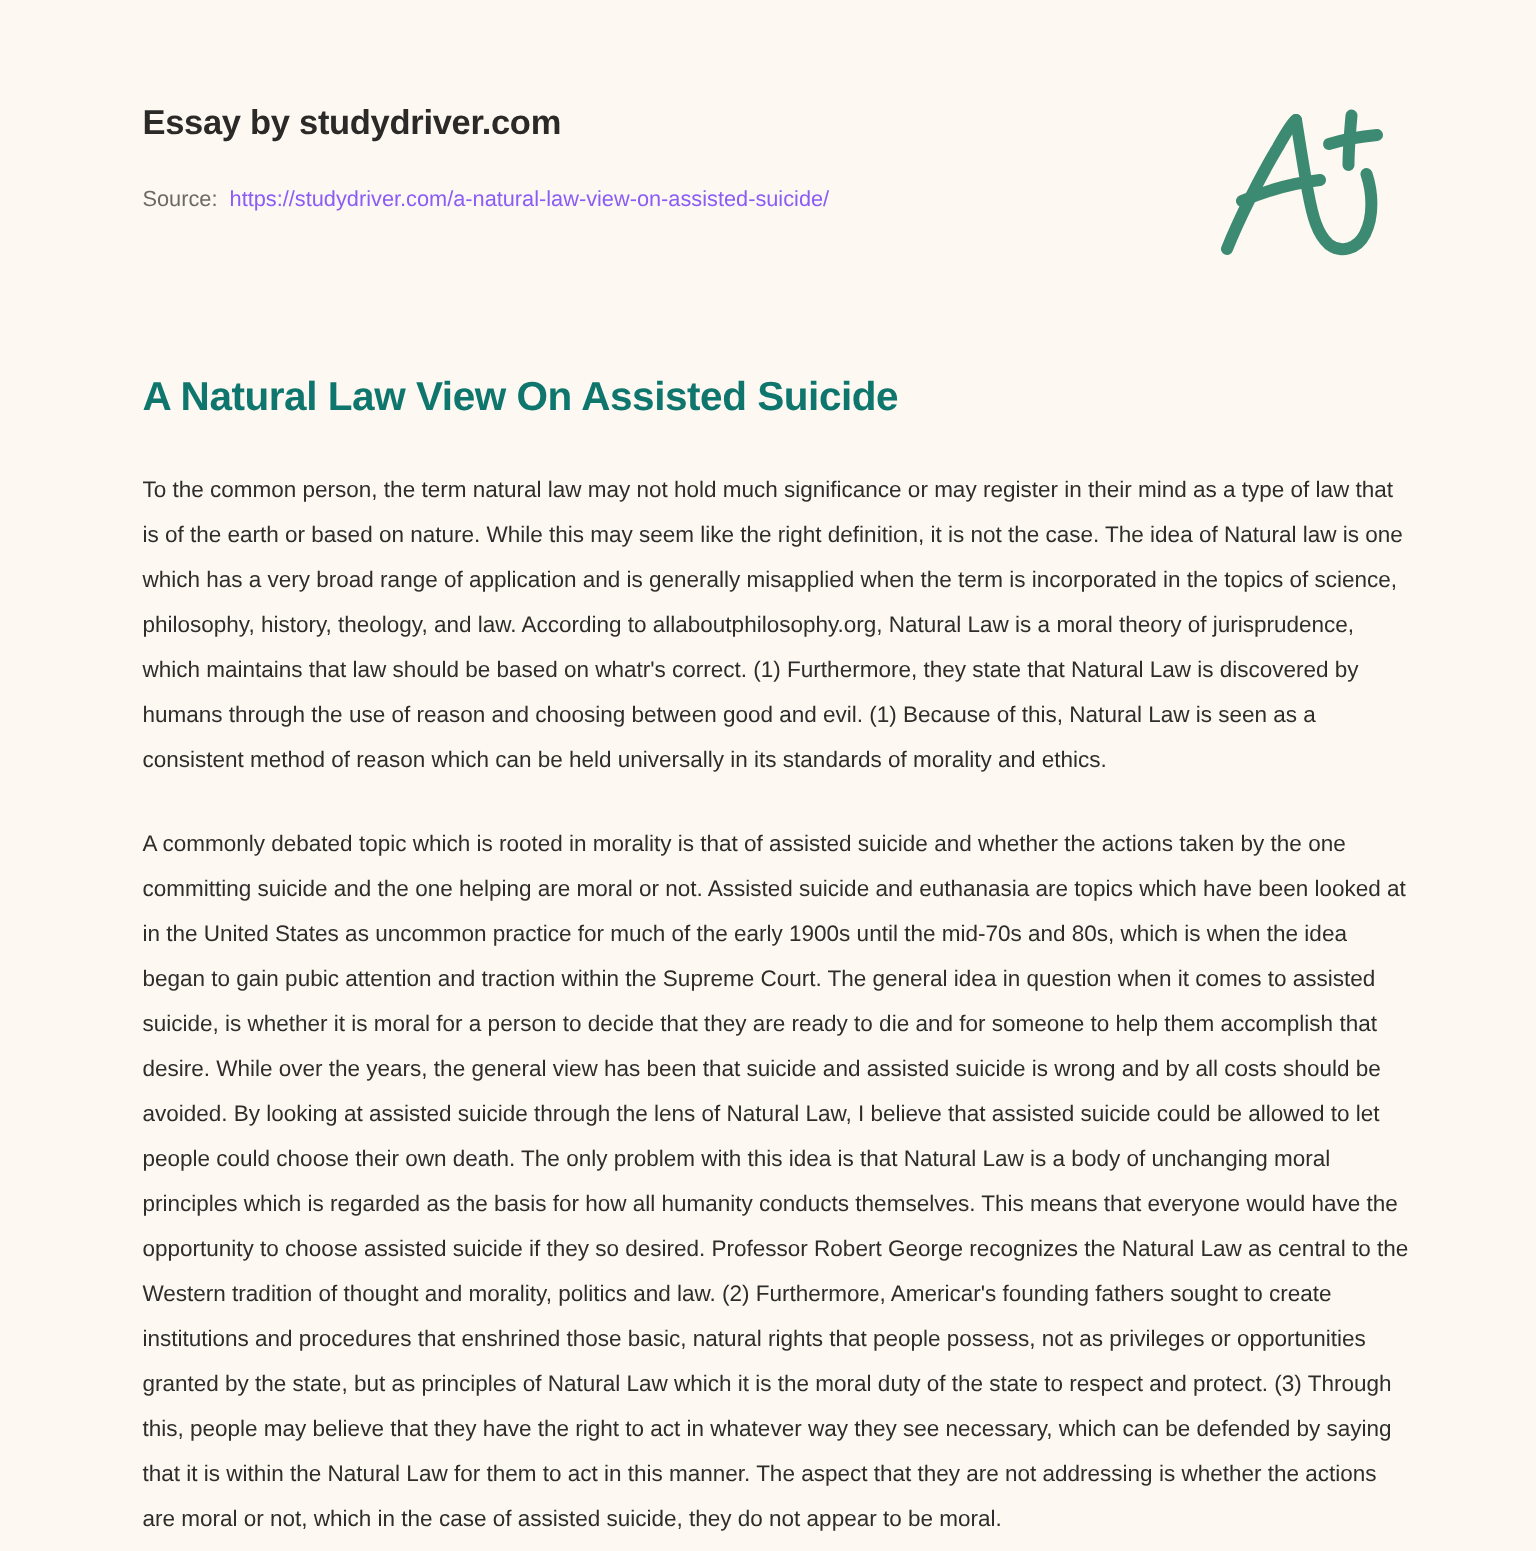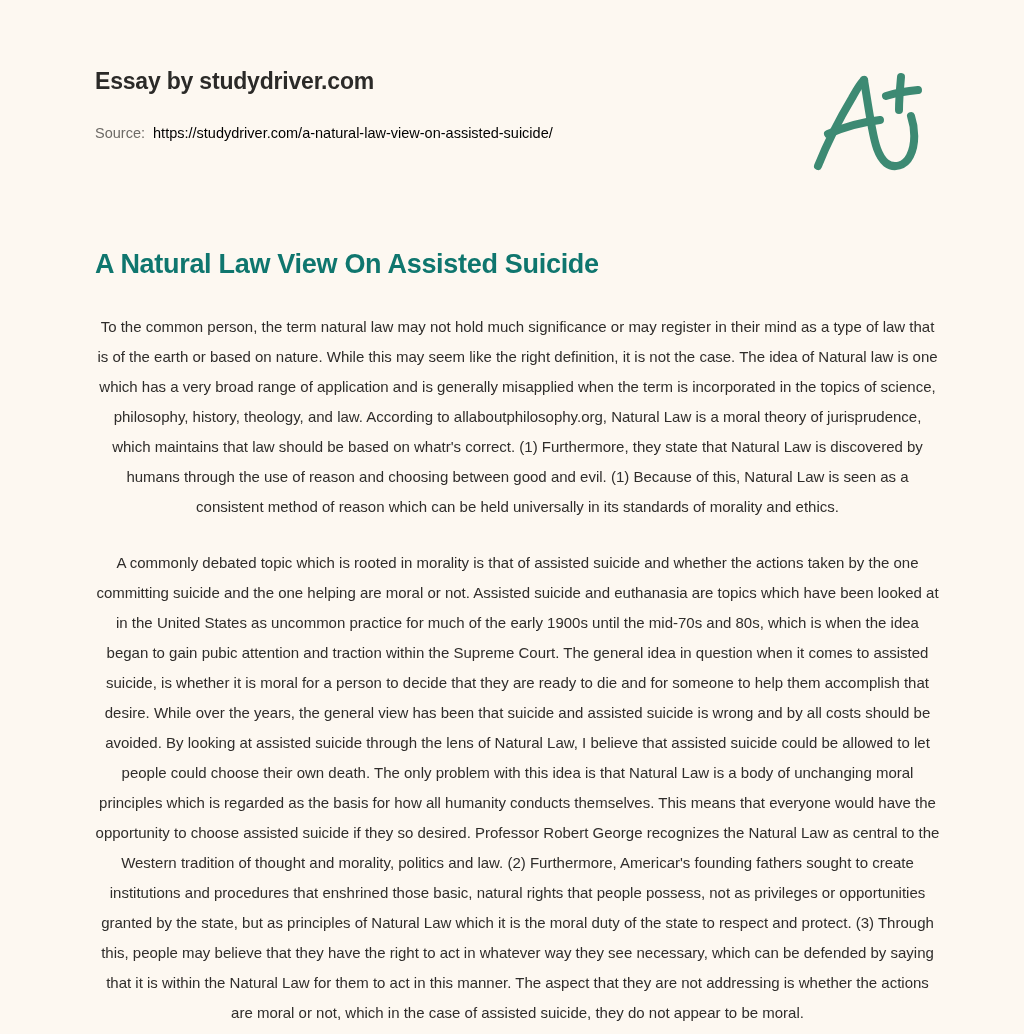--- a/index.html
+++ b/index.html
@@ -49,21 +49,21 @@
     top: 125px;
     font-size: 14.5px;
     color: #6d6a66;
     white-space: nowrap;
   }
   .source-label {
     color: #6d6a66;
     text-align: right;
   }
   .source-url {
-    color: #000000;
+    color: #8b5cf6;
     text-decoration: none;
     text-align: right;
   }
 
   
   .logo {
     position: absolute;
     left: 806px;
     top: 66px;
     width: 130px;
@@ -90,21 +90,21 @@
     letter-spacing: -0.3px;
     color: #0f766e;
     margin: 0 0 30px 0;
   }
 
   .article-body p {
     margin: 0 0 26px 0;
     font-size: 15px;
     line-height: 30px;
     color: #2f2d2b;
-    text-align: center;
+    text-align: left;
   }
   .article-body p:last-child {
     margin-bottom: 12px;
   }
 </style>
 </head>
 <body>
 
 <div class="page">
 

